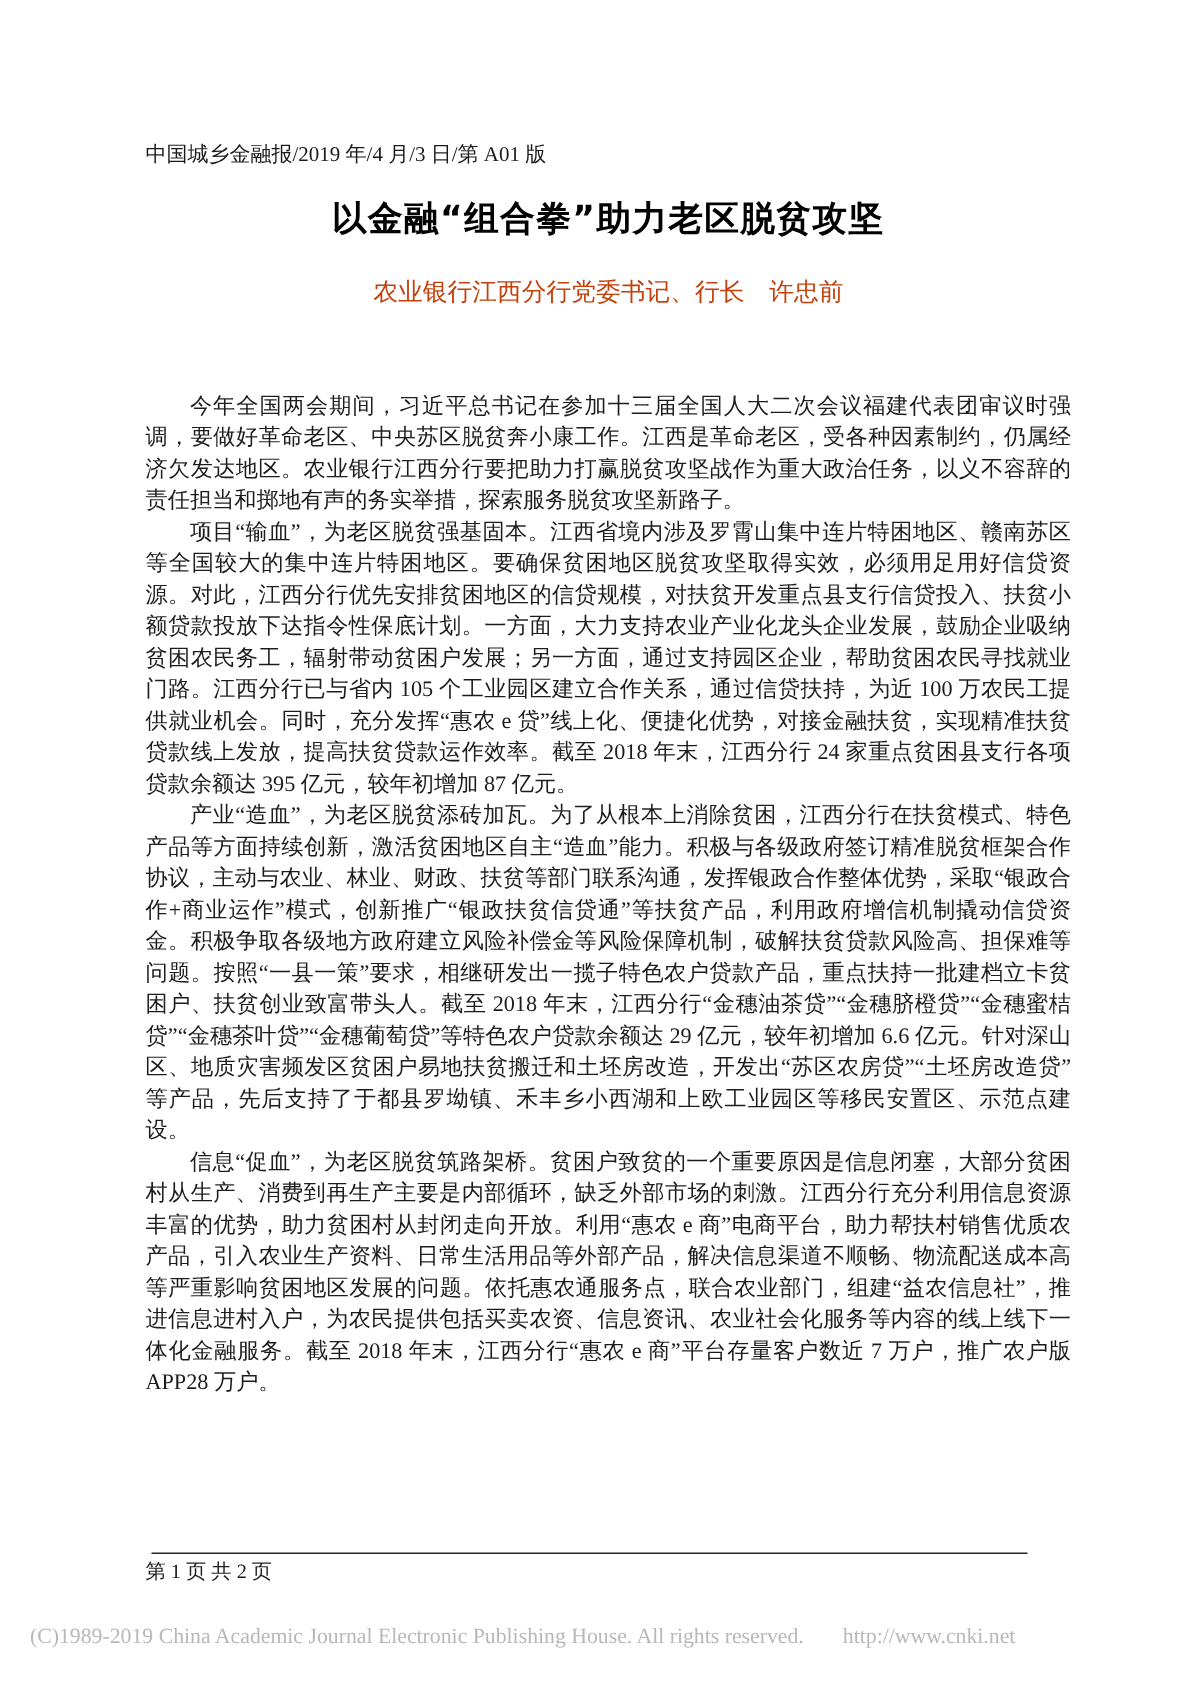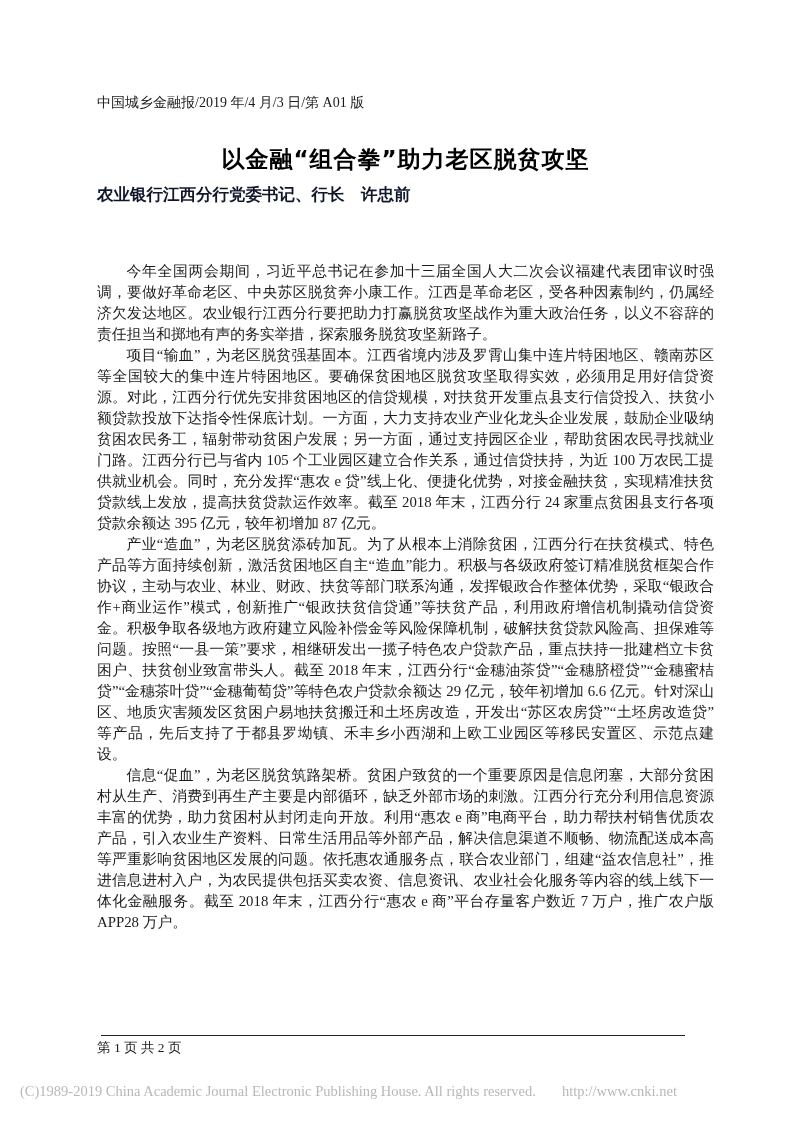--- a/index.html
+++ b/index.html
@@ -21,38 +21,38 @@
     position: absolute;
     left: 97px;
     top: 94px;
     font-size: 14px;
     color: #1a1a1a;
     white-space: nowrap;
   }
   .article-title {
     position: absolute;
     left: 97px;
-    top: 144px;
+    top: 130px;
     width: 617px;
     margin: 0;
     text-align: center;
     font-family: "DejaVu Sans", "Liberation Sans", sans-serif;
     font-weight: bold;
     font-size: 23px;
     letter-spacing: 1px;
     color: #000000;
   }
   .byline {
     position: absolute;
     left: 97px;
     top: 184px;
     width: 617px;
+    text-align: center;
     font-size: 16.5px;
-    color: #0f172a;
-    font-weight: bold;
+    color: #c2410c;
   }
   .article-body {
     position: absolute;
     left: 97px;
     top: 225px;
     width: 617px;
     font-size: 14.8px;
     line-height: 21px;
     text-align: justify;
     color: #1c1c1c;

